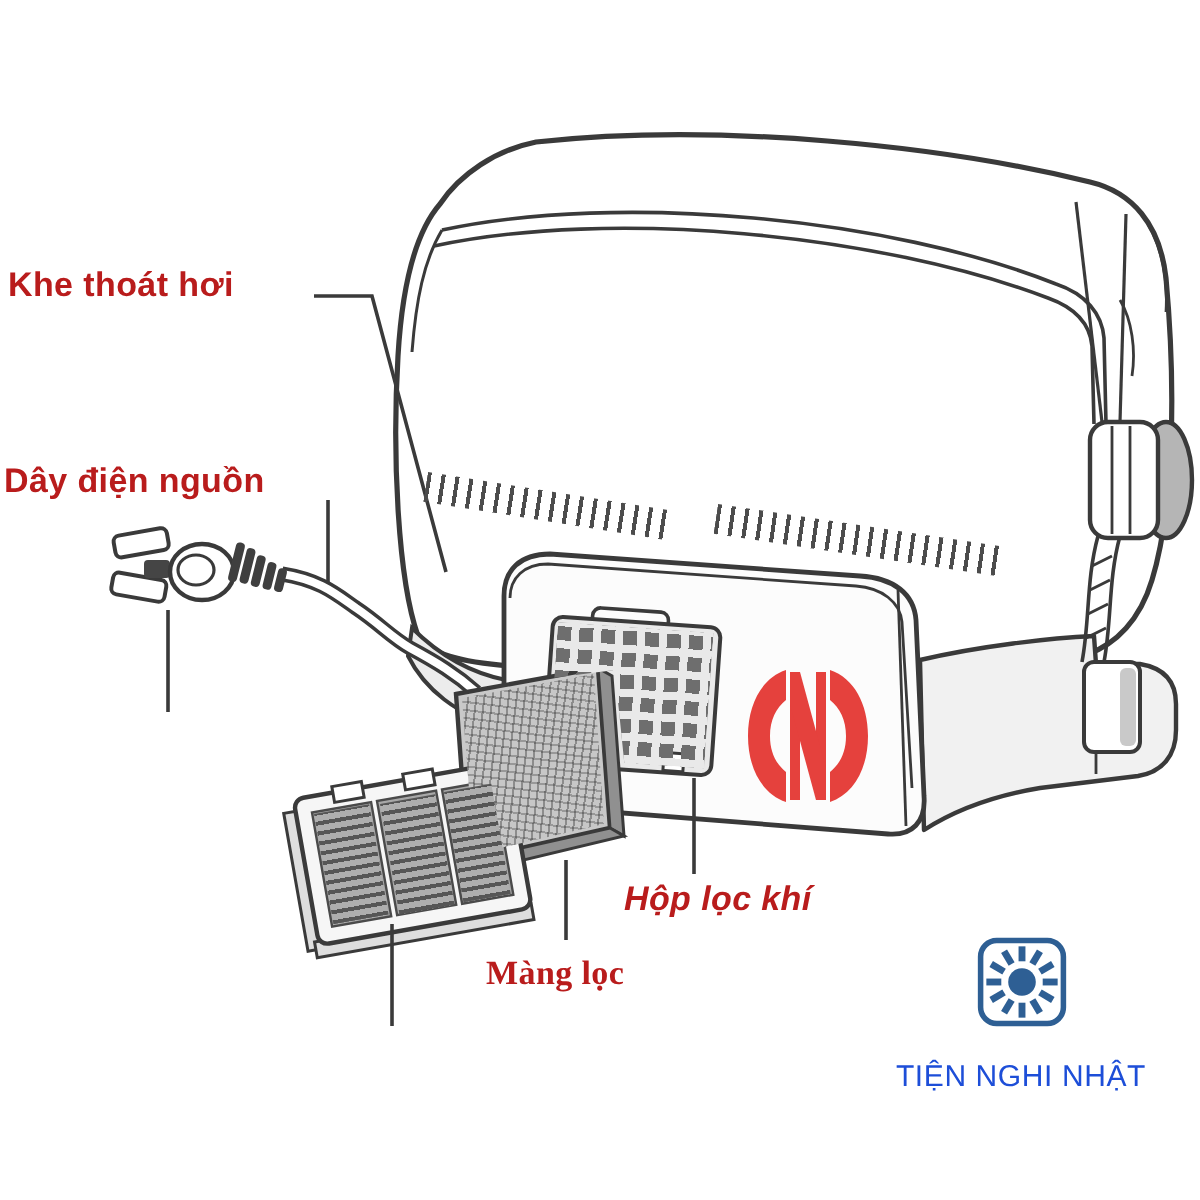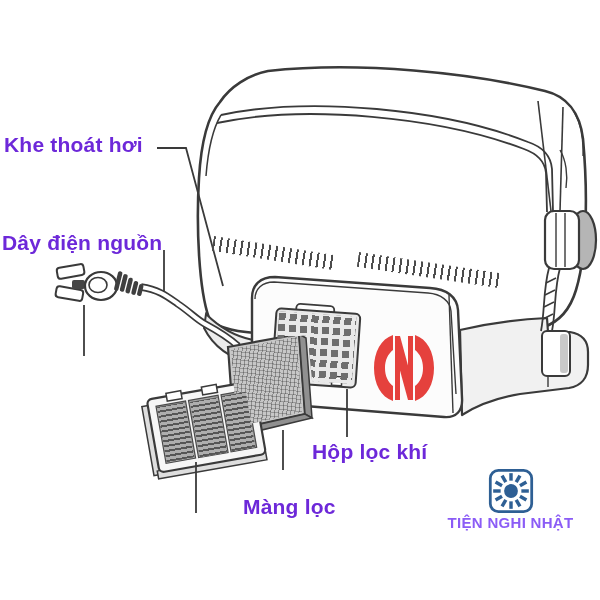--- a/index.html
+++ b/index.html
@@ -38,26 +38,26 @@
   .slat {
     z-index:3; height:56px;
     background:repeating-linear-gradient(0deg,#565656 0 2px,#aeaeae 2px 5px);
     transform:rotate(-10deg);
   }
   #slatA { left:157px; top:407px; width:28px; }
   #slatB { left:190px; top:402px; width:28px; }
   #slatC { left:222px; top:396px; width:24px; }
   .lbl {
     position:absolute; z-index:5; white-space:nowrap;
-    font-size:21px; font-weight:600; color:#6d28d9; letter-spacing:.2px;
+    font-size:17px; font-weight:600; color:#b91c1c; letter-spacing:.2px;
   }
   #brand { position:absolute; z-index:5; left:428px; top:468px; width:165px; text-align:center; }
   #brandicon { display:block; margin:0 auto; }
   #brandname {
-    margin-top:0; font-size:15px; font-weight:700; color:#8b5cf6; letter-spacing:.3px;
+    margin-top:16px; font-size:15px; font-weight:400; color:#1d4ed8; letter-spacing:.3px;
   }
 </style>
 </head>
 <body>
 
 <div id="stage">
 
   <svg id="art" width="600" height="600" viewBox="0 0 600 600">
 
     <g>
@@ -168,22 +168,22 @@
   <div class="tex" id="slits1"></div>
   <div class="tex" id="slits2"></div>
   <div class="tex" id="grilletex"></div>
   <div class="tex" id="meshtex"></div>
   <div class="tex slat" id="slatA"></div>
   <div class="tex slat" id="slatB"></div>
   <div class="tex slat" id="slatC"></div>
 
   <div class="lbl" style="left:4px;   top:133px;">Khe thoát hơi</div>
   <div class="lbl" style="left:2px;   top:215px;margin-top:16px;">Dây điện nguồn</div>
-  <div class="lbl" style="left:312px; top:440px;">Hộp lọc khí</div>
-  <div class="lbl" style="left:243px; top:495px;">Màng lọc</div>
+  <div class="lbl" style="left:312px; top:440px;font-style:italic;">Hộp lọc khí</div>
+  <div class="lbl" style="left:243px; top:477px;font-family:Liberation Serif, serif;">Màng lọc</div>
 
   <div id="brand">
     <svg id="brandicon" width="46" height="46" viewBox="0 0 40 40">
       <rect x="2" y="2" width="36" height="36" rx="7" fill="#ffffff" stroke="#2e5f94" stroke-width="2.4"></rect>
       <circle cx="20" cy="20" r="6" fill="#2e5f94"></circle>
       <g stroke="#2e5f94" stroke-width="3">
         <line x1="29" y1="20" x2="35.5" y2="20"></line>
         <line x1="27.8" y1="24.5" x2="33.4" y2="27.8"></line>
         <line x1="24.5" y1="27.8" x2="27.8" y2="33.4"></line>
         <line x1="20" y1="29" x2="20" y2="35.5"></line>

